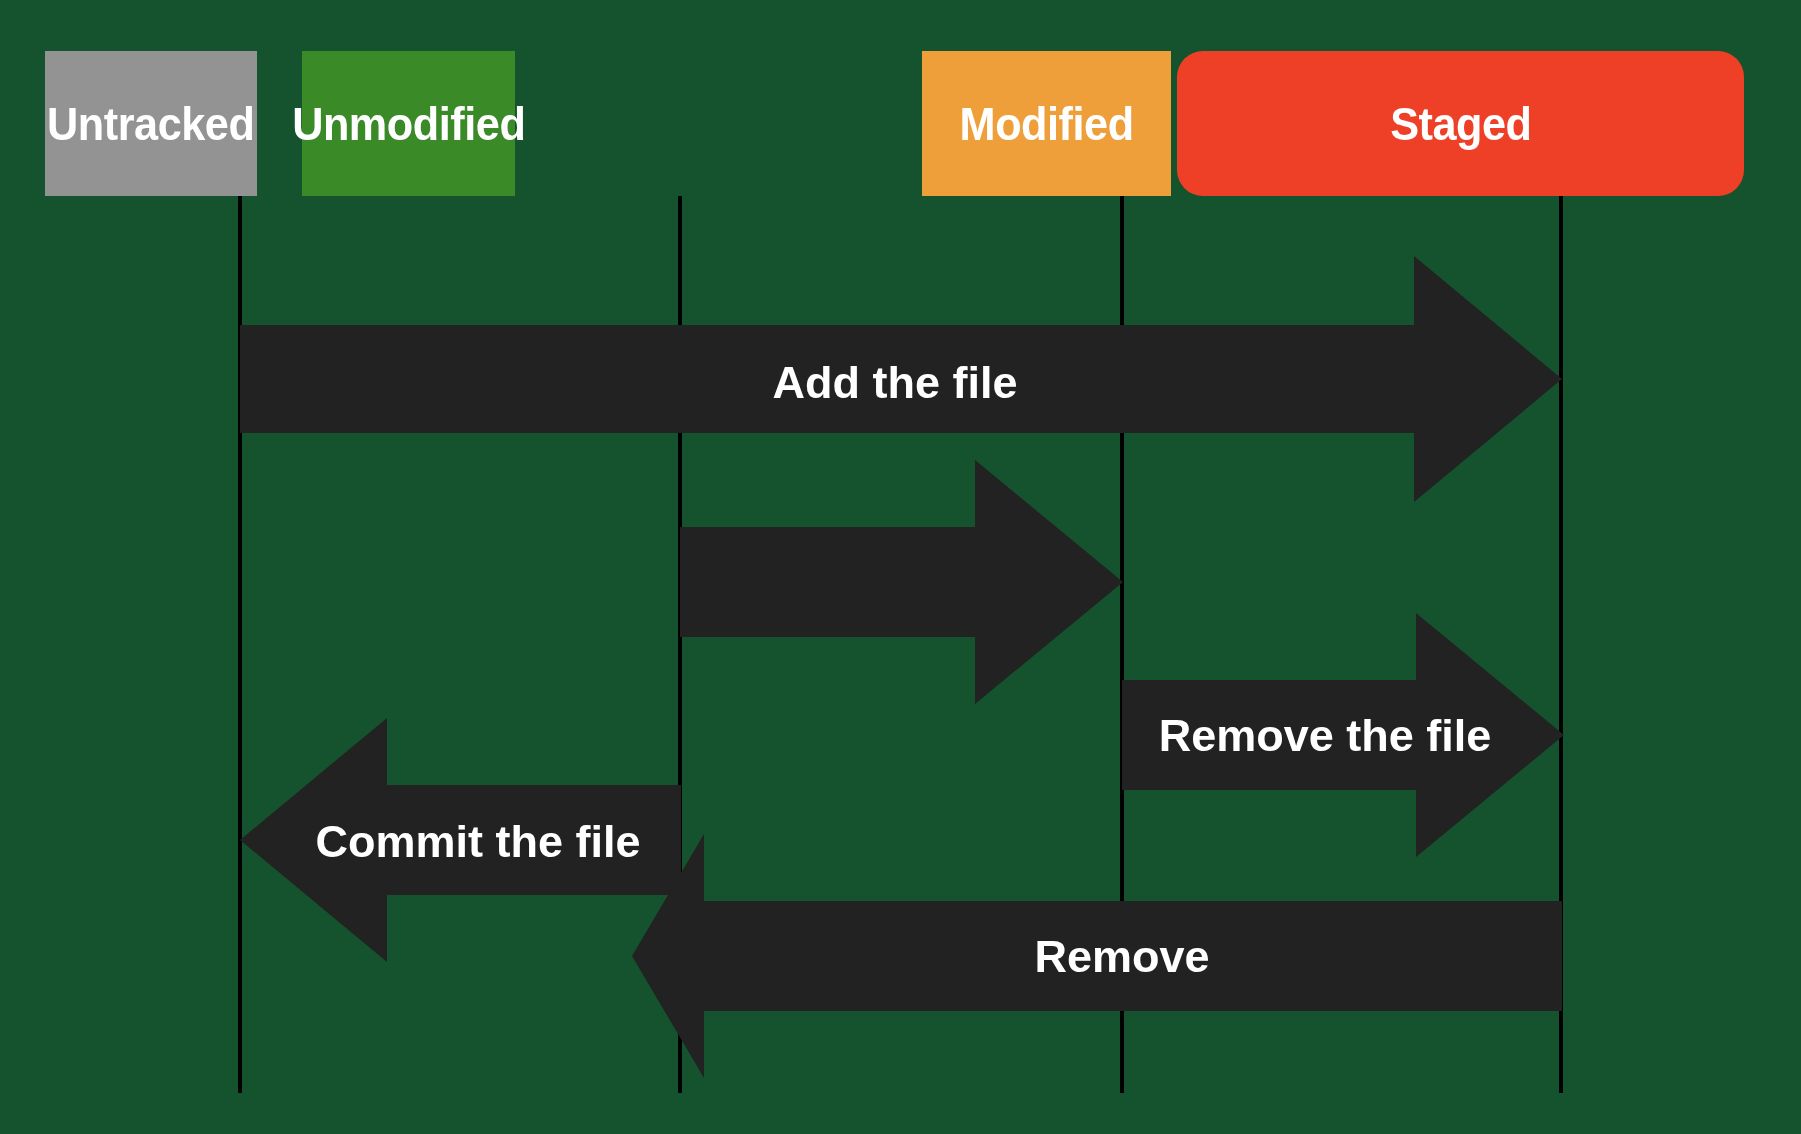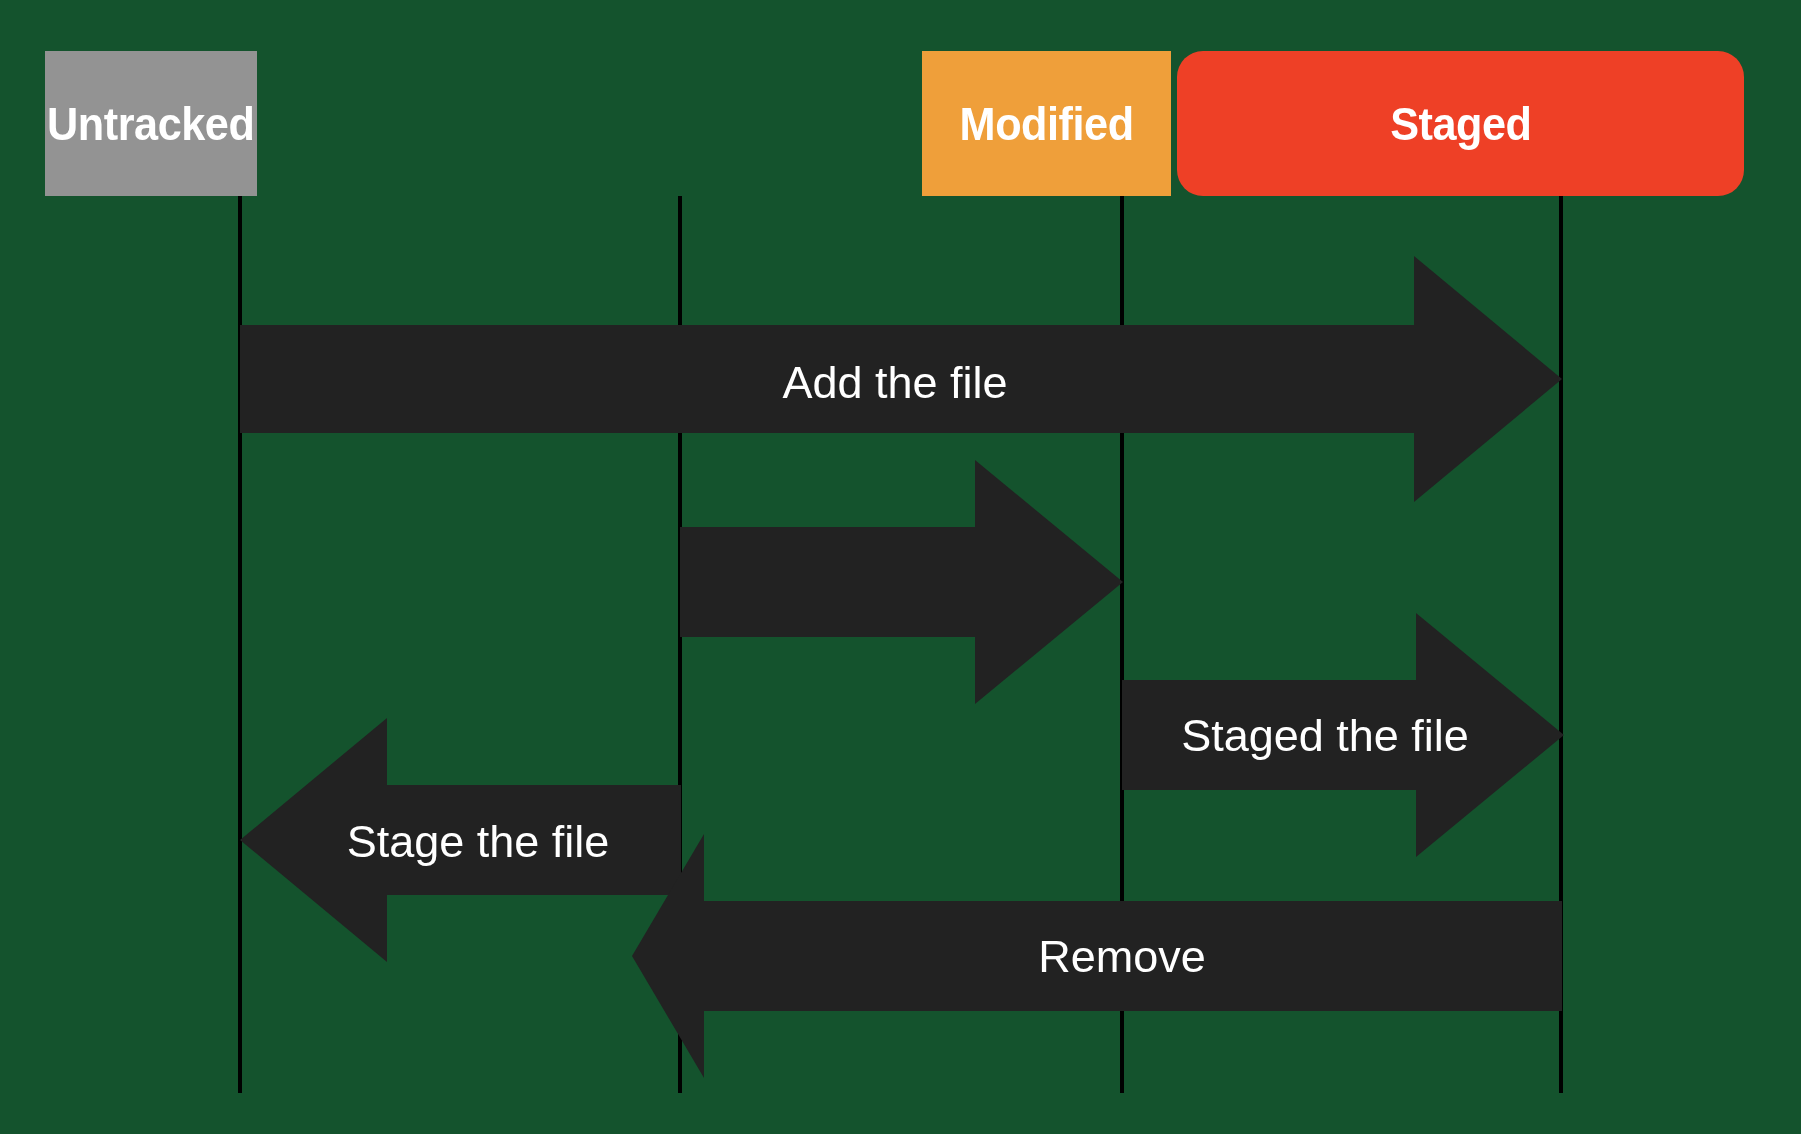--- a/index.html
+++ b/index.html
@@ -55,37 +55,40 @@
   }
   .arrow svg {
     display: block;
     width: 100%;
     height: 100%;
   }
   .arrow-label {
     position: absolute;
     color: #ffffff;
     font-family: "Liberation Sans", sans-serif;
-    font-weight: normal;
+    font-weight: bold;
     font-size: 45px;
     line-height: 1;
     white-space: nowrap;
     transform: translate(-50%, -50%);
     pointer-events: none;
   }
 </style>
 </head>
 <body>
 
 <div id="diagram">
 
   <div class="state-box" style="left:45px; width:212px; background:#939393;">
     <span class="state-label">Untracked</span>
   </div>
 
+  <div class="state-box" style="left:302px; width:213px; background:#3a8a28;">
+    <span class="state-label">Unmodified</span>
+  </div>
 
   <div class="state-box" style="left:922px; width:249px; background:#ef9f3a;">
     <span class="state-label">Modified</span>
   </div>
 
   <div class="state-box" style="left:1177px; width:567px; background:#ee4026;border-radius:26px;">
     <span class="state-label">Staged</span>
   </div>
 
   <div class="lane-line" style="left:238px;"></div>
@@ -104,28 +107,28 @@
     <svg viewBox="0 0 443 244" preserveAspectRatio="none">
       <polygon points="0,67 295,67 295,0 443,122 295,244 295,177 0,177" fill="#222222"></polygon>
     </svg>
   </div>
 
   <div class="arrow" style="left:1122px; top:613px; width:442px; height:244px;">
     <svg viewBox="0 0 442 244" preserveAspectRatio="none">
       <polygon points="0,67 294,67 294,0 442,122 294,244 294,177 0,177" fill="#222222"></polygon>
     </svg>
   </div>
-  <div class="arrow-label" style="left:1325px; top:735px;">Staged the file</div>
+  <div class="arrow-label" style="left:1325px; top:735px;">Remove the file</div>
 
   <div class="arrow" style="left:240px; top:718px; width:441px; height:244px;">
     <svg viewBox="0 0 441 244" preserveAspectRatio="none">
       <polygon points="441,67 147,67 147,0 0,122 147,244 147,177 441,177" fill="#222222"></polygon>
     </svg>
   </div>
-  <div class="arrow-label" style="left:478px; top:841px;">Stage the file</div>
+  <div class="arrow-label" style="left:478px; top:841px;">Commit the file</div>
 
   <div class="arrow" style="left:632px; top:834px; width:930px; height:244px;">
     <svg viewBox="0 0 930 244" preserveAspectRatio="none">
       <polygon points="930,67 72,67 72,0 0,122 72,244 72,177 930,177" fill="#222222"></polygon>
     </svg>
   </div>
   <div class="arrow-label" style="left:1122px; top:956px;">Remove</div>
 
 </div>
 

